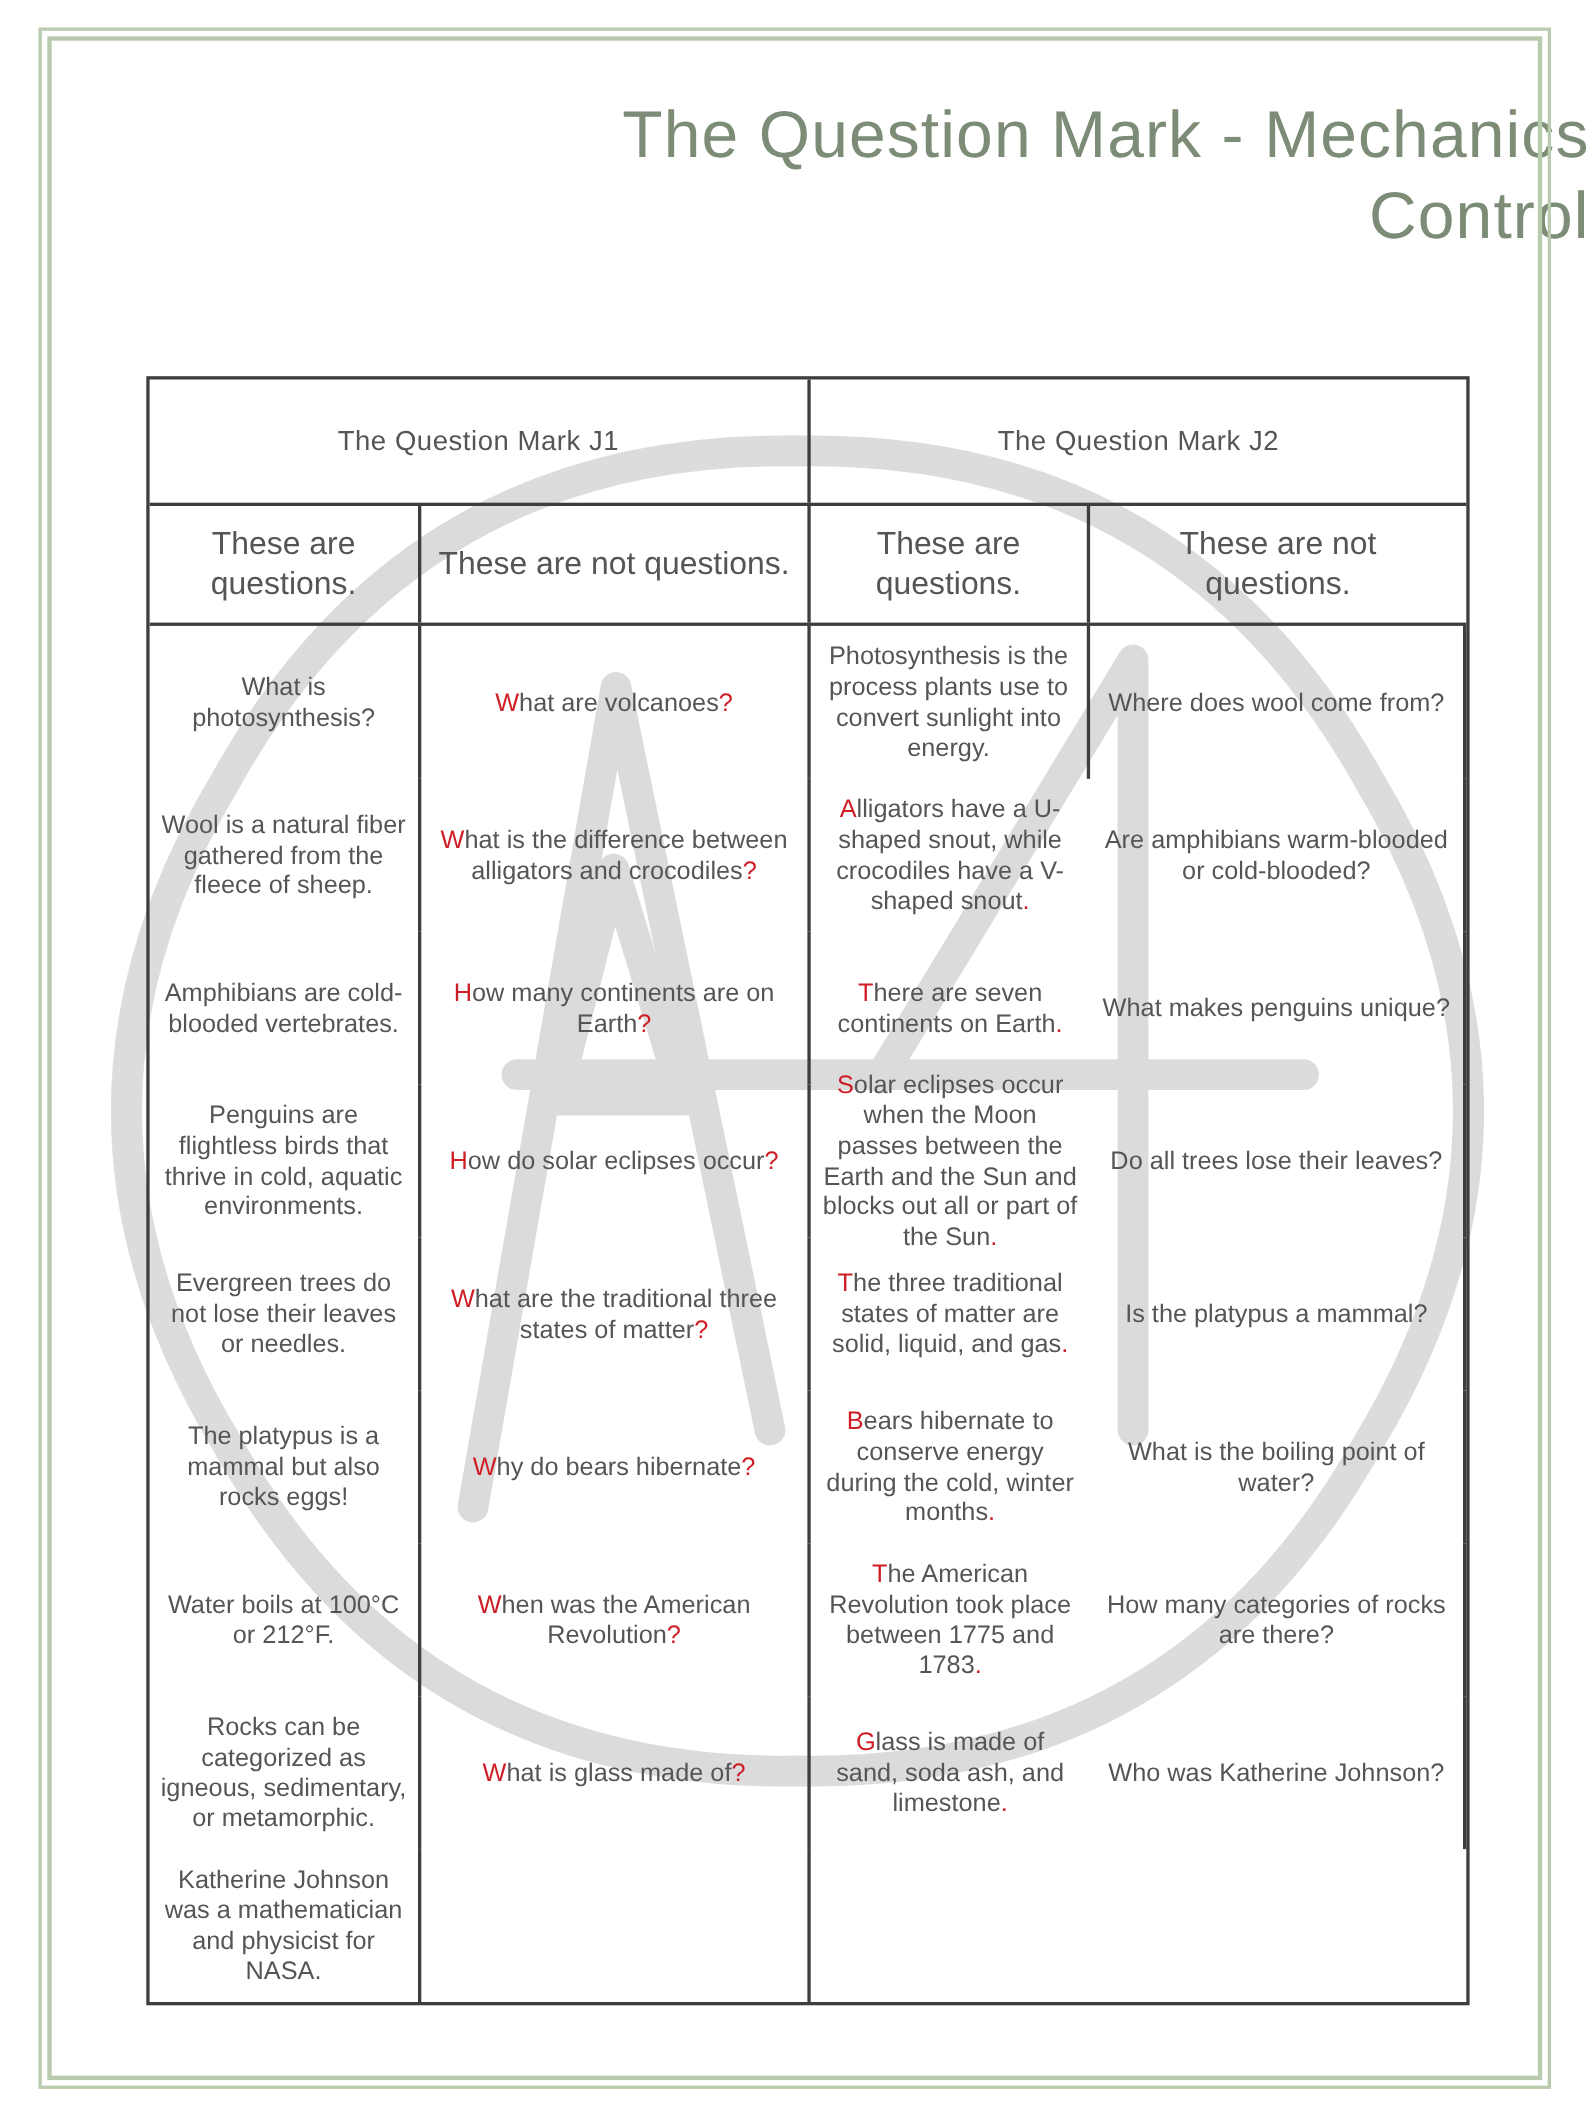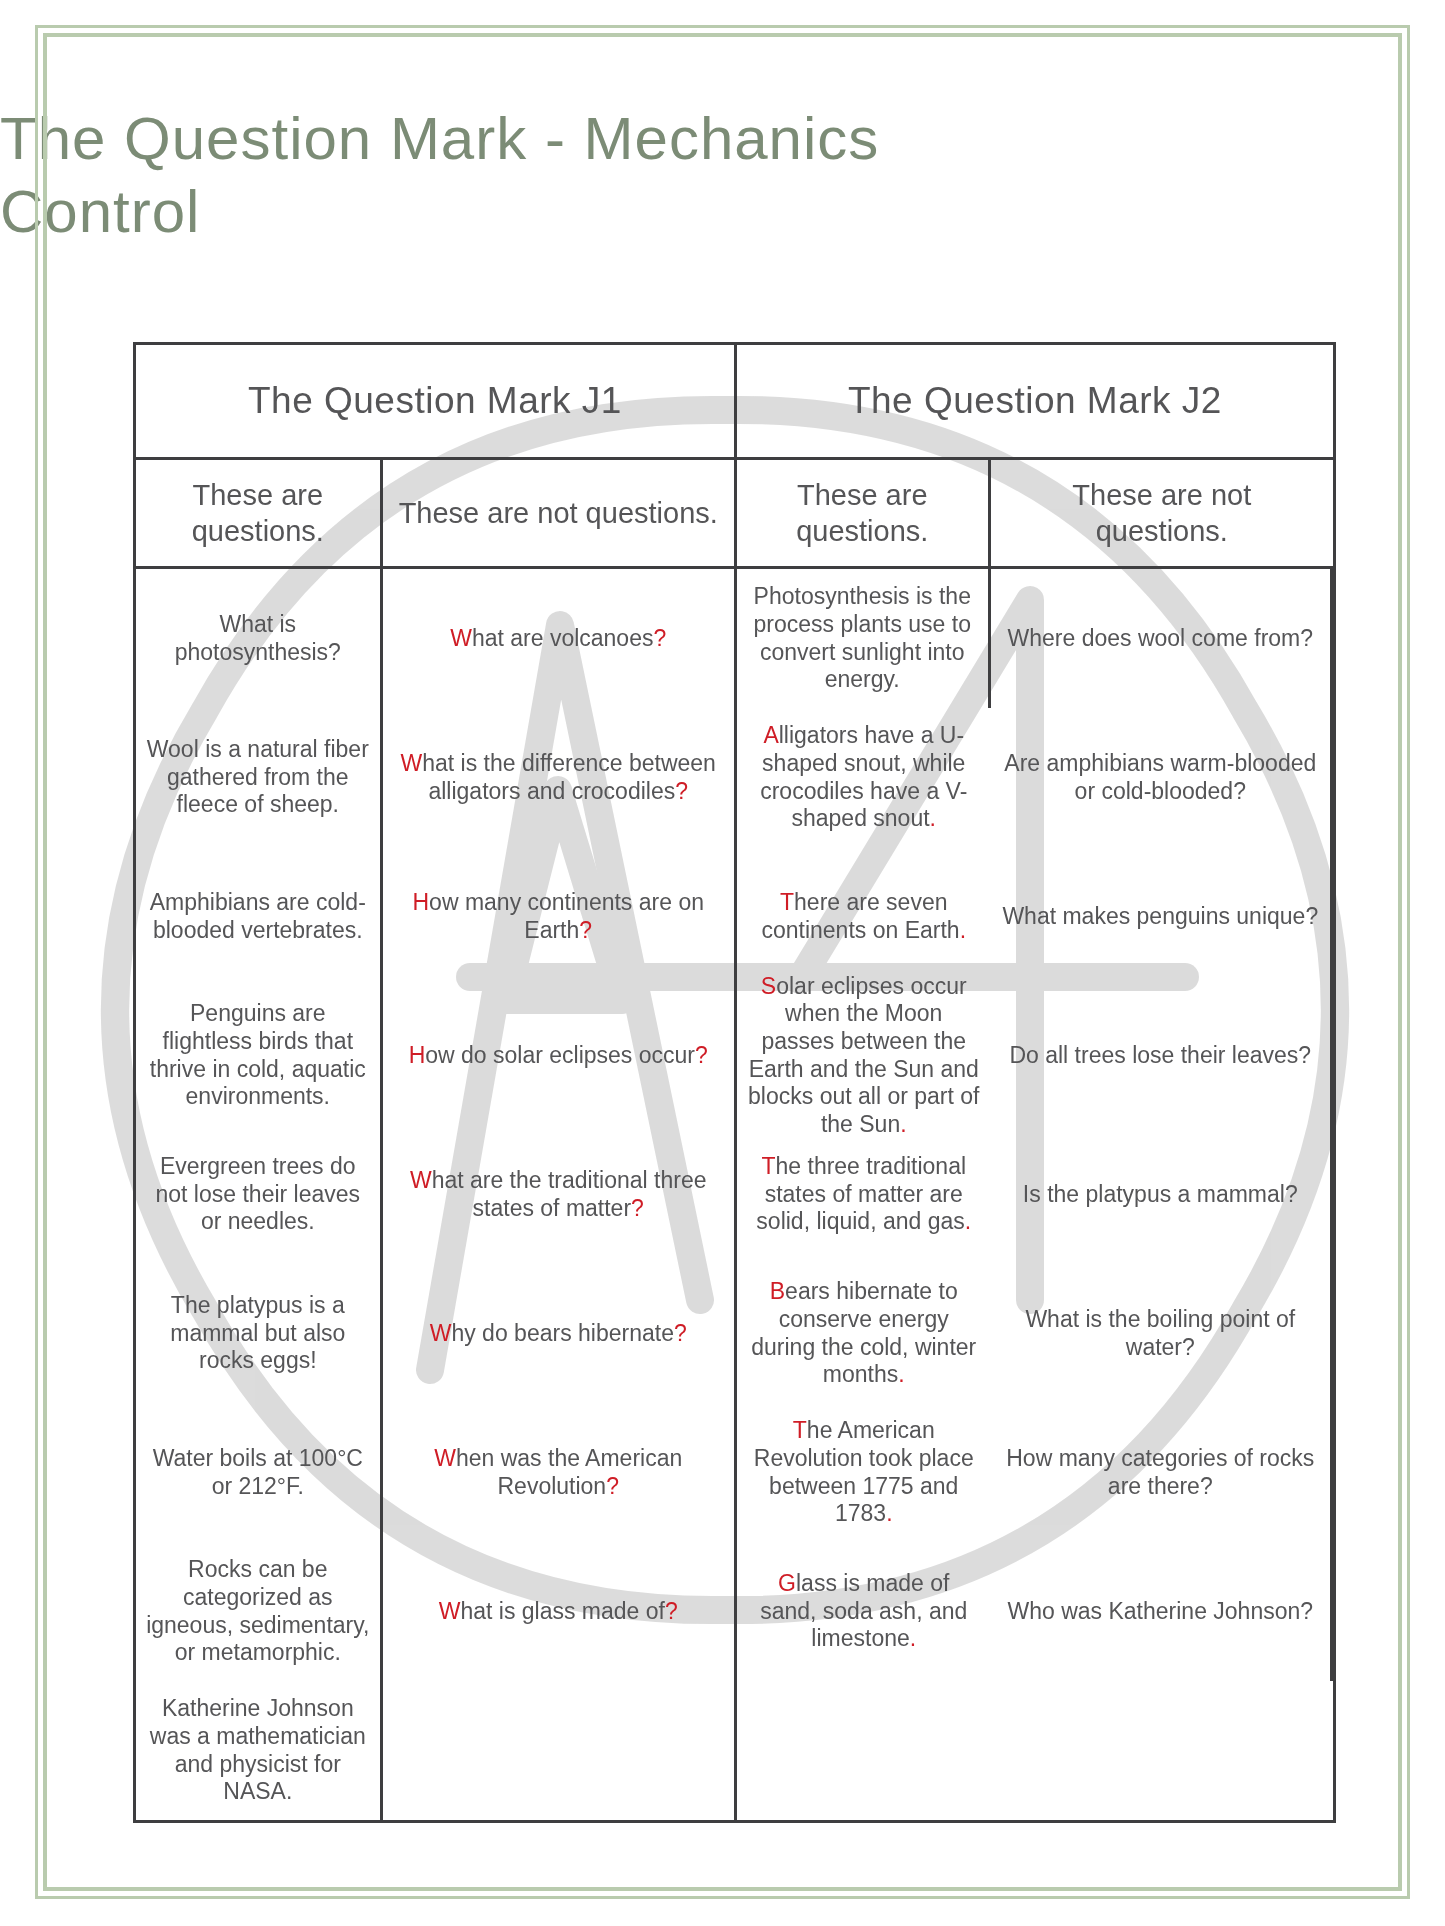--- a/index.html
+++ b/index.html
@@ -9,30 +9,30 @@
     --frame:#b9cbae; --title:#7c8c76; --text:#555557; --line:#3e3e40; --red:#cf1d26; --wm:#d2d2d2;
     --cols:20.6% 29.6% 21.2% 28.6%;
   }
   .frame{
     position:absolute;left:43px;top:33px;right:43px;bottom:35px;
     border:4px solid var(--frame);
     outline:3px solid var(--frame);outline-offset:5px;
     pointer-events:none;z-index:2;
   }
   .title{
-    position:absolute;top:86px;left:0;width:100%;text-align:left;z-index:1;
-    color:var(--title);font-size:60px;line-height:1.22;font-weight:300;letter-spacing:1px;margin-top:16px;
+    position:absolute;top:86px;left:0;width:100%;text-align:right;z-index:1;
+    color:var(--title);font-size:60px;line-height:1.22;font-weight:300;letter-spacing:1px;
   }
   .watermark{position:absolute;left:0;top:0;z-index:0;}
   .qtable{
     position:absolute;left:133px;top:342px;width:1197px;z-index:1;
     border:3px solid var(--line);box-sizing:content-box;background:transparent;
   }
   .ghead{display:grid;grid-template-columns:50.2% 49.8%;height:112px;border-bottom:3px solid var(--line);}
-  .gcell{display:flex;align-items:center;justify-content:center;font-size:37px;color:var(--text);letter-spacing:.5px;}
+  .gcell{display:flex;align-items:center;justify-content:center;font-size:25px;color:var(--text);letter-spacing:.5px;}
   .gcell.first{border-right:3px solid var(--line);}
   .subhead{display:grid;grid-template-columns:var(--cols);height:106px;border-bottom:3px solid var(--line);}
   .scell{display:flex;align-items:center;justify-content:center;text-align:center;
          font-size:29px;line-height:1.25;color:var(--text);padding:0 14px;box-sizing:border-box;}
   .tbody{display:grid;grid-template-columns:var(--cols);grid-auto-rows:139px;}
   .cell{display:flex;align-items:center;justify-content:center;text-align:center;
         font-size:23px;line-height:1.2;color:var(--text);padding:0 10px;box-sizing:border-box;}
   .bR{border-right:3px solid var(--line);}
   .red{color:var(--red);}
 </style>

